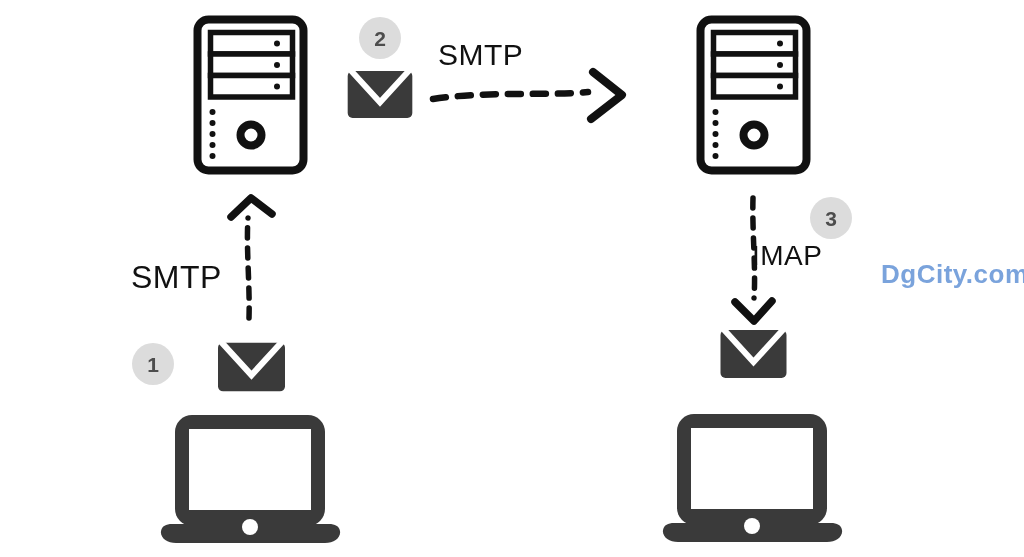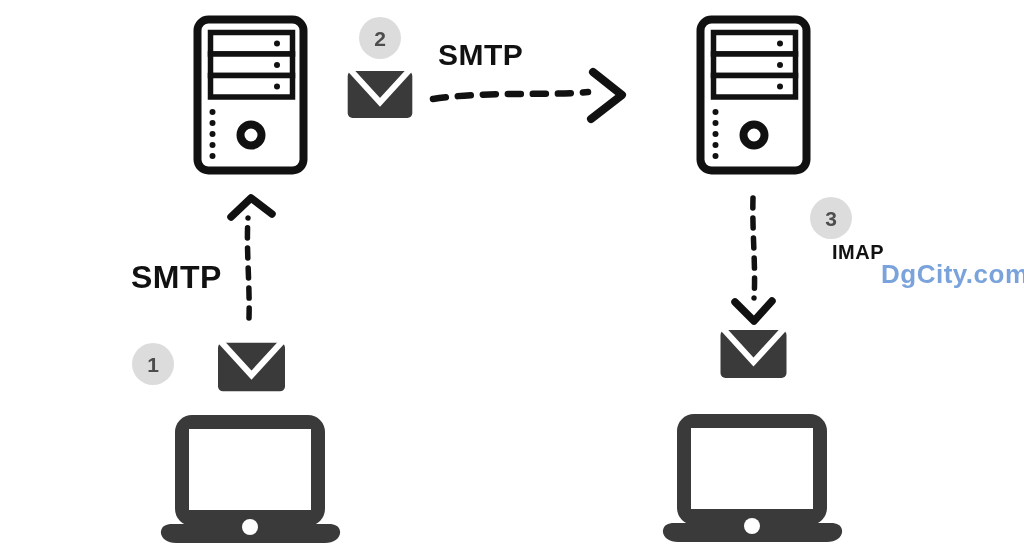--- a/index.html
+++ b/index.html
@@ -9,21 +9,21 @@
     font-family:"Liberation Sans",sans-serif;
   }
   .abs{position:absolute;}
   .badge{
     position:absolute;width:42px;height:42px;border-radius:50%;
     background:var(--badge-bg,#dcdcdc);color:var(--badge-text,#4d4d4d);
     display:flex;align-items:center;justify-content:center;
     font-weight:700;font-size:21px;line-height:1;
   }
   .lbl{
-    position:absolute;font-weight:700;color:var(--line-black,#111);
+    position:absolute;font-weight:400;color:var(--line-black,#111);
     letter-spacing:0.5px;line-height:1;white-space:nowrap;text-align:center;
   }
   .watermark{
     position:absolute;font-weight:700;color:var(--watermark-blue,#7aa3dc);
     line-height:1;white-space:nowrap;letter-spacing:0.5px;
   }
   svg{display:block;}
   .defs{position:absolute;width:0;height:0;}
 </style>
 </head>
@@ -99,17 +99,17 @@
       <path d="M735,302 L754,321 L772,301" fill="none" stroke="var(--line-black,#111)" stroke-width="7.5" stroke-linecap="round" stroke-linejoin="round"></path>
     </g>
   </svg>
 
   <div class="badge" style="left:132px;top:343px;">1</div>
   <div class="badge" style="left:359px;top:17px;">2</div>
   <div class="badge" style="left:810px;top:197px;">3</div>
 
   <div class="lbl" style="left:131px;top:261px;font-size:32px;">SMTP</div>
   <div class="lbl" style="left:438px;top:40px;font-size:30px;">SMTP</div>
-  <div class="lbl" style="left:832px;top:242px;font-size:20px;">IMAP</div>
+  <div class="lbl" style="left:752px;top:242px;font-size:28px;">IMAP</div>
 
   <div class="watermark" style="left:881px;top:261px;font-size:26px;">DgCity.com</div>
 
 </div>
 
 </body></html>

